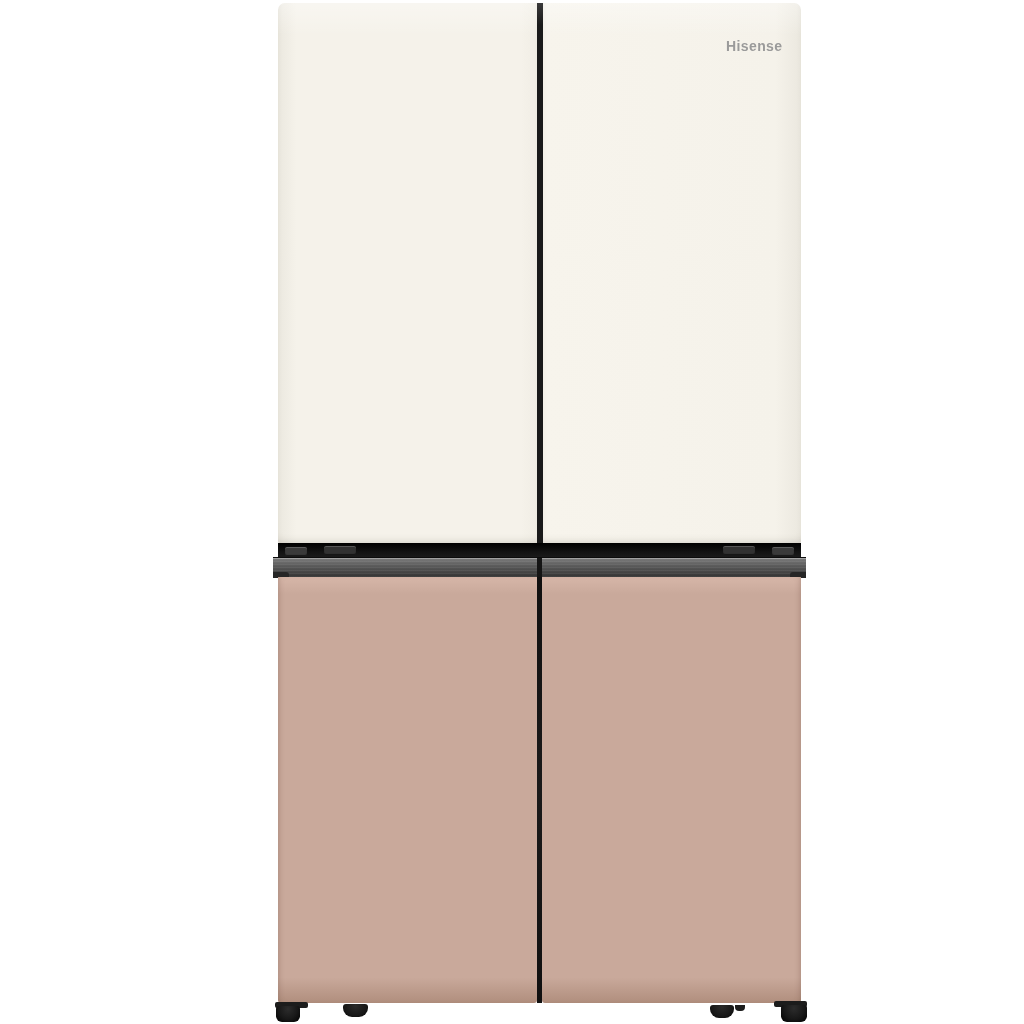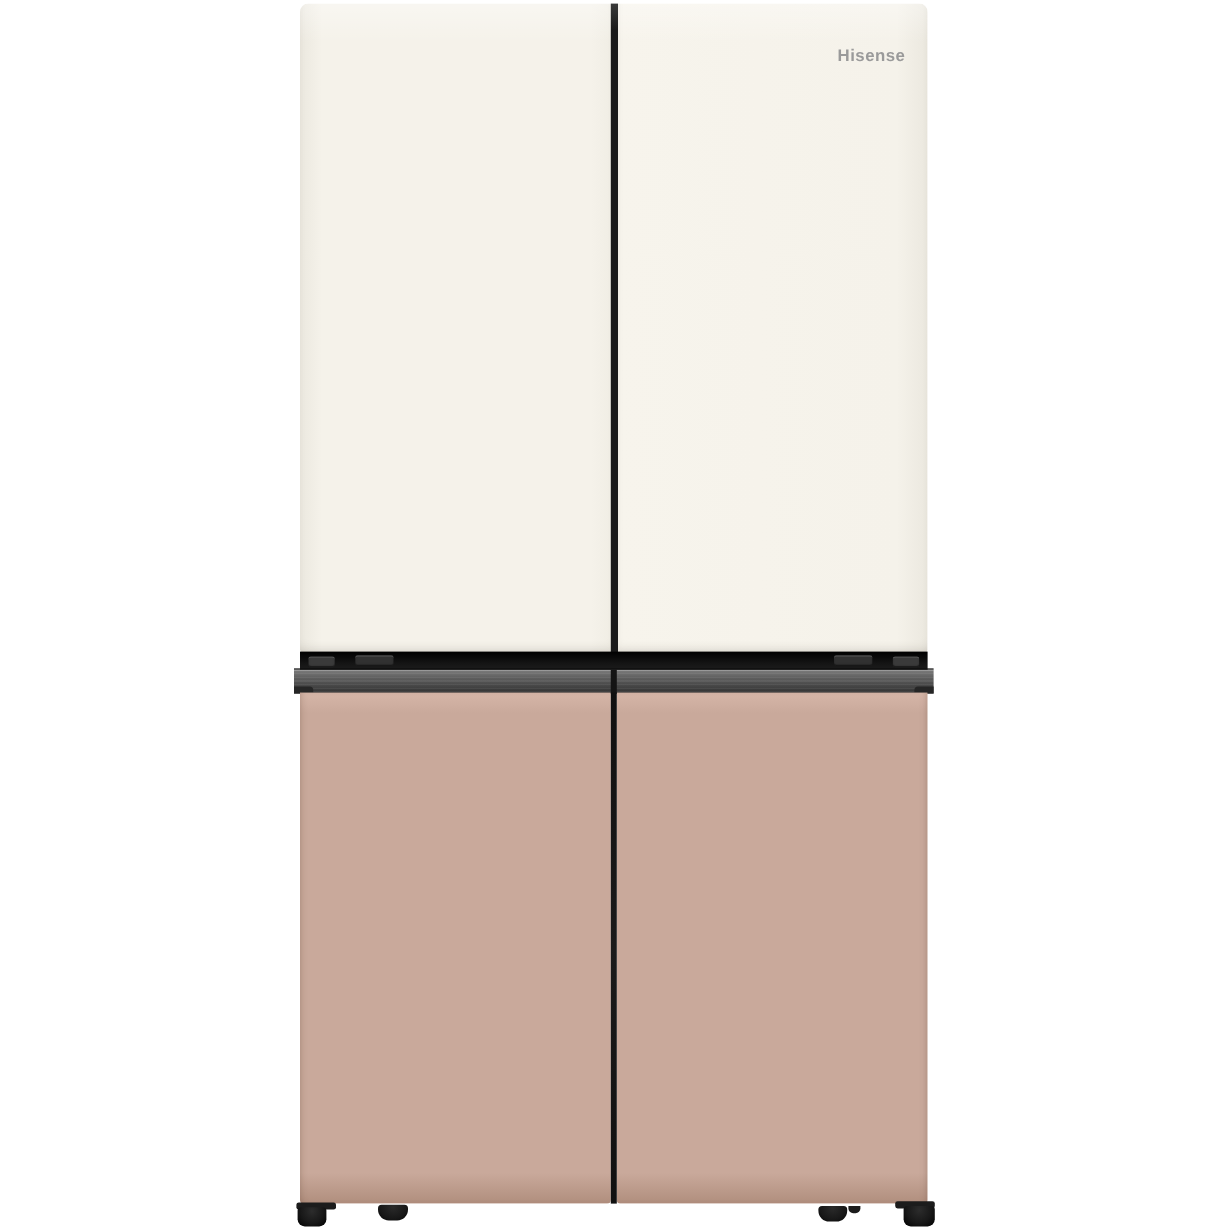--- a/index.html
+++ b/index.html
@@ -16,21 +16,21 @@
     --feet:#181818;
     --logo-text:#9a9a9a;
   }
   html,body{margin:0;padding:0;}
   body{
     width:1024px;height:1024px;
     background:var(--background);
     font-family:"Liberation Sans", sans-serif;
     position:relative;overflow:hidden;
   }
-  .scene{position:absolute;inset:0;}
+  .scene{position:absolute;inset:0;margin-left:28px;}
   .fridge{position:absolute;left:250px;top:3px;width:523px;height:1019px;}
 
   
   .upper-doors{position:absolute;left:0;top:0;width:523px;height:542px;}
   .door{position:absolute;top:0;height:542px;}
   .door-upper-left{
     left:0;width:261px;border-radius:7px 0 0 4px;
     background:
       linear-gradient(180deg, rgba(255,255,255,.35) 0%, rgba(255,255,255,0) 6%),
       linear-gradient(90deg, var(--upper-door-edge) 0%, var(--upper-door) 7%, var(--upper-door) 93%, #f0ede4 100%);

